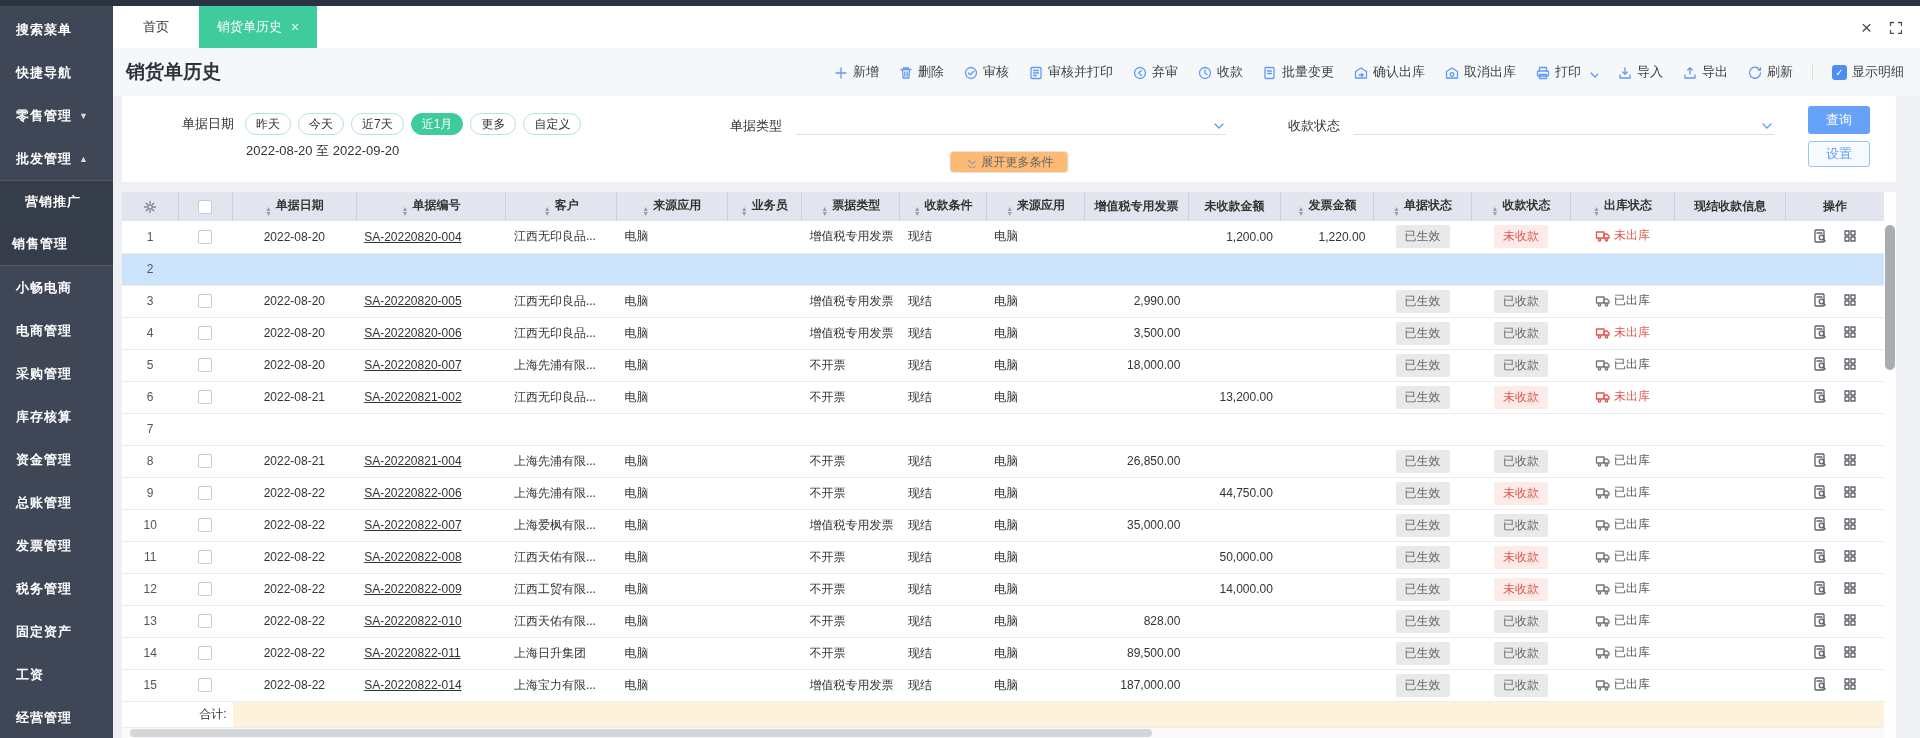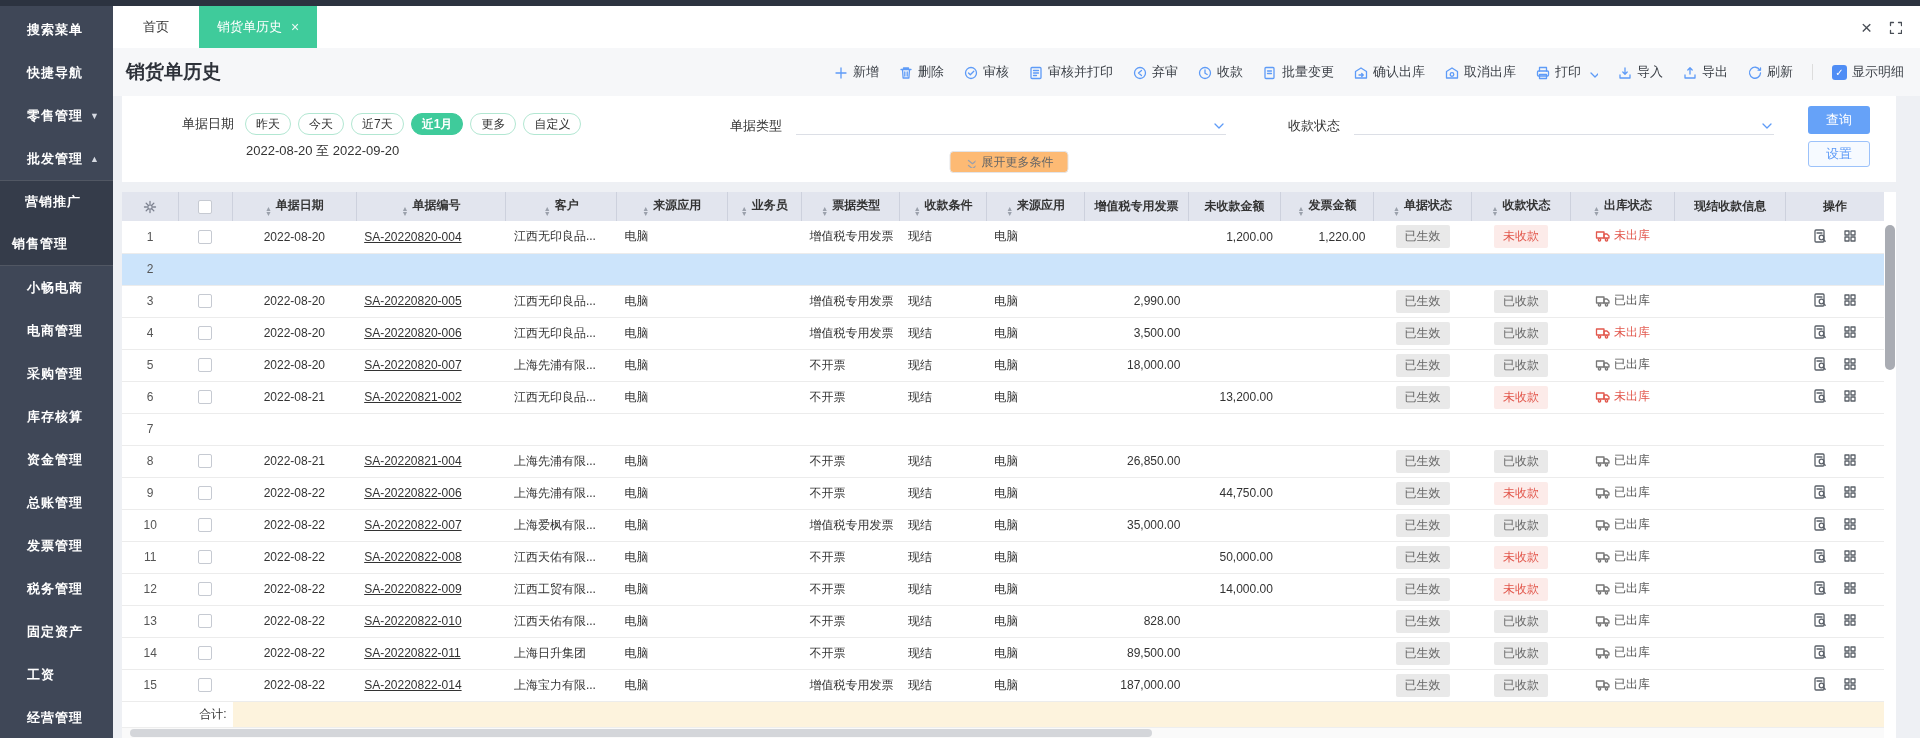--- a/index.html
+++ b/index.html
@@ -7,21 +7,21 @@
   body {
     width:1920px; height:738px; overflow:hidden;
     font-family:"Liberation Sans","DejaVu Sans",sans-serif;
     font-size:12px; color:#333; background:#eef0f4; position:relative;
   }
   body::before{ content:""; position:absolute; top:0; left:0; right:0; height:6px; background:#2c3340; z-index:20; }
   .app { display:flex; height:738px; }
 
   
   .sidebar { width:113px; flex-shrink:0; background:#3f4757; padding-top:8px; overflow:hidden; }
-  .side-item { height:43px; display:flex; align-items:center; padding-left:27px;
+  .side-item { height:43px; display:flex; align-items:center; padding-left:16px;
     font-size:13px; font-weight:bold; color:#fff; cursor:pointer; letter-spacing:1px; }
   .side-item.sub { background:rgba(0,0,0,.15); padding-left:25px; }
   .side-item.sub-first { border-top:1px solid rgba(255,255,255,.14); }
   .side-item.sub-last { border-bottom:1px solid rgba(255,255,255,.14);padding-left:12px; }
   .side-arrow { margin-left:7px; font-size:9px; color:#d6dae2; }
 
   
   .main { flex:1; display:flex; flex-direction:column; min-width:0; }
 
   .tabbar { height:48px; padding-top:6px; background:#fff; display:flex; align-items:stretch; }
@@ -46,21 +46,21 @@
   .cb-on { width:15px; height:15px; background:#4f8df5; border-radius:3px; color:#fff;
     display:inline-flex; align-items:center; justify-content:center; font-size:10px; cursor:pointer; }
 
   
   .filter-card { background:#fff; margin:0 24px 0 9px; height:86px; position:relative; }
   .fg-date { position:absolute; left:60px; top:17px; display:flex; align-items:center; gap:11px; }
   .f-label { font-size:13px; color:#333; }
   .pills { display:flex; gap:7px; }
   .pill { height:22px; line-height:20px; padding:0 10px; border:1px solid #b2e7d2; border-radius:12px;
     background:#fff; font-size:12px; color:#333; cursor:pointer; font-family:inherit; }
-  .pill.active { background:#3fcb9b; border-color:#3fcb9b; color:#fff; font-weight:bold; }
+  .pill.active { background:#3fcb9b; border-color:#3fcb9b; color:#fff; font-weight:normal; }
   .date-range { position:absolute; left:124px; top:46px; font-size:13px; color:#333; }
   .fg-sel { position:absolute; top:17px; display:flex; align-items:flex-end; gap:14px; }
   .fg-doctype { left:608px; }
   .fg-paystat { left:1166px; }
   .uline { width:430px; height:22px; border-bottom:1px solid #dcdfe6; position:relative; cursor:pointer; }
   .fg-paystat .uline { width:420px; }
   .uline .chev { position:absolute; right:2px; bottom:3px; color:#5e9bf7; display:inline-flex; }
   .uline .icon { width:13px; height:13px; }
   .btn-query { position:absolute; right:26px; top:10px; width:62px; height:28px; background:#66a2f8; color:#fff;
     border:none; border-radius:3px; font-size:13px; cursor:pointer; font-family:inherit; }

